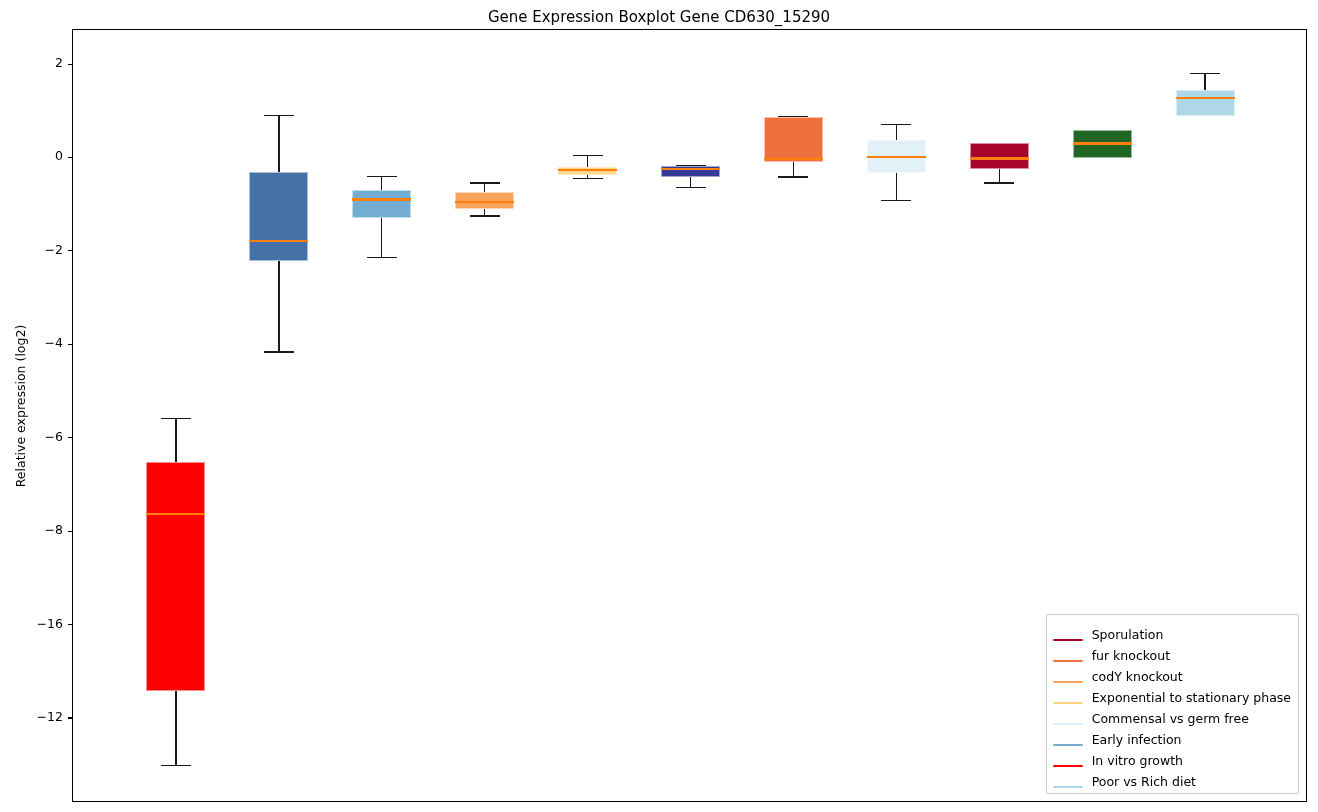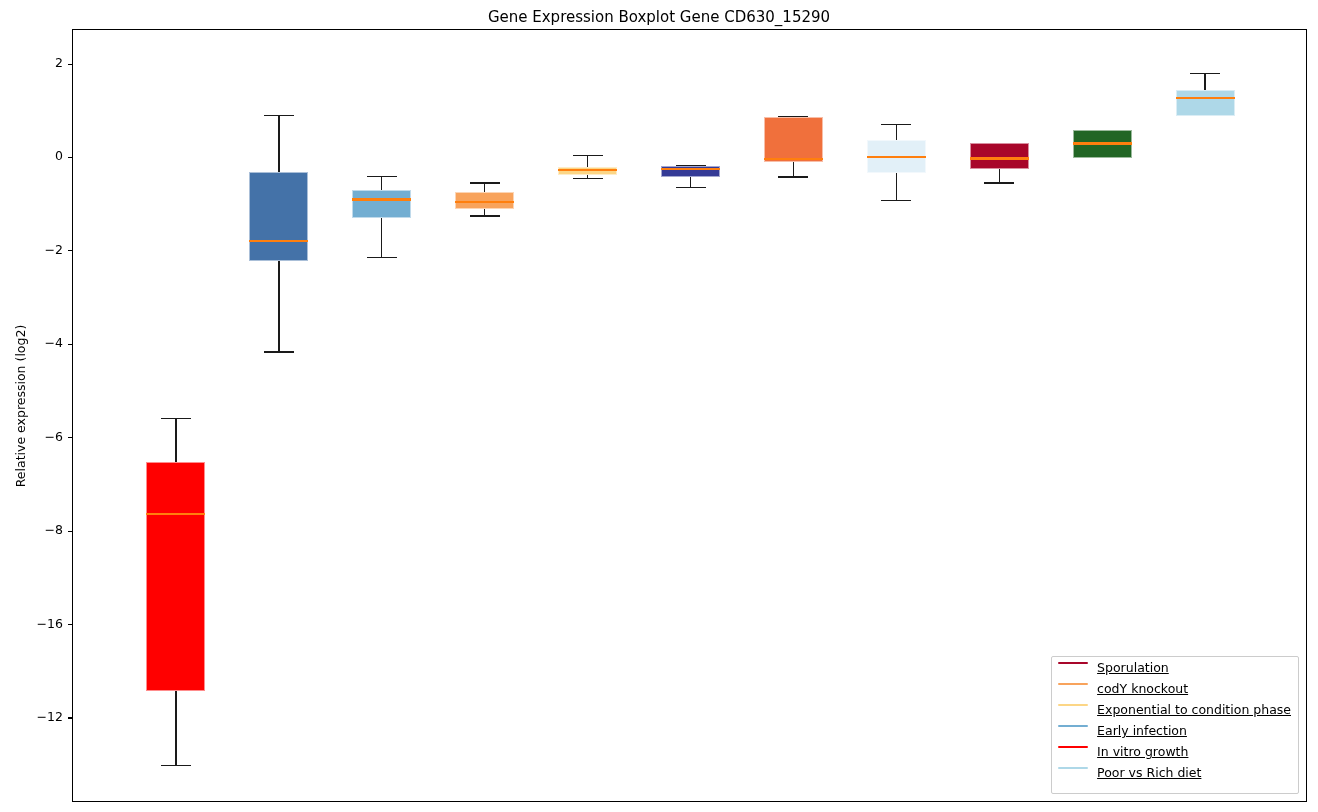--- a/index.html
+++ b/index.html
@@ -72,21 +72,21 @@
   
   .legend{
     position:absolute;
     background:#ffffff;
     border:1px solid #cccccc;
     border-radius:2px;
     padding:5px 7px 5px 6px;
     box-sizing:border-box;
   }
   .legend-row{
-    display:flex;align-items:flex-start;height:21px;text-decoration:underline;
+    display:flex;align-items:flex-end;height:21px;
   }
   .legend-swatch{
     width:30px;height:2.4px;margin-right:9px;flex:none;border-radius:1px;
   }
   .legend-text{font-size:12.5px;color:#000;white-space:nowrap;line-height:1;}
 </style>
 </head>
 <body>
 
 <div id="figure">
@@ -215,26 +215,34 @@
           <div class="boxrect" style="top: 60.252px; height: 25.6888px; background: rgb(174, 216, 232);"></div>
           <div class="median" style="top: 67.0921px; background: rgb(255, 127, 14);"></div>
         </div>
       </div>
     <div class="legend" id="legend" style="right: 7px; bottom: 7px;">
         <div class="legend-row">
           <span class="legend-swatch" style="background: rgb(168, 6, 42);"></span>
           <span class="legend-text">Sporulation</span>
         </div>
         <div class="legend-row">
+          <span class="legend-swatch" style="background: rgb(240, 112, 60);"></span>
+          <span class="legend-text">fur knockout</span>
+        </div>
+        <div class="legend-row">
           <span class="legend-swatch" style="background: rgb(248, 163, 92);"></span>
           <span class="legend-text">codY knockout</span>
         </div>
         <div class="legend-row">
           <span class="legend-swatch" style="background: rgb(252, 214, 134);"></span>
-          <span class="legend-text">Exponential to condition phase</span>
+          <span class="legend-text">Exponential to stationary phase</span>
+        </div>
+        <div class="legend-row">
+          <span class="legend-swatch" style="background: rgb(226, 240, 248);"></span>
+          <span class="legend-text">Commensal vs germ free</span>
         </div>
         <div class="legend-row">
           <span class="legend-swatch" style="background: rgb(115, 174, 210);"></span>
           <span class="legend-text">Early infection</span>
         </div>
         <div class="legend-row">
           <span class="legend-swatch" style="background: rgb(255, 0, 0);"></span>
           <span class="legend-text">In vitro growth</span>
         </div>
         <div class="legend-row">

